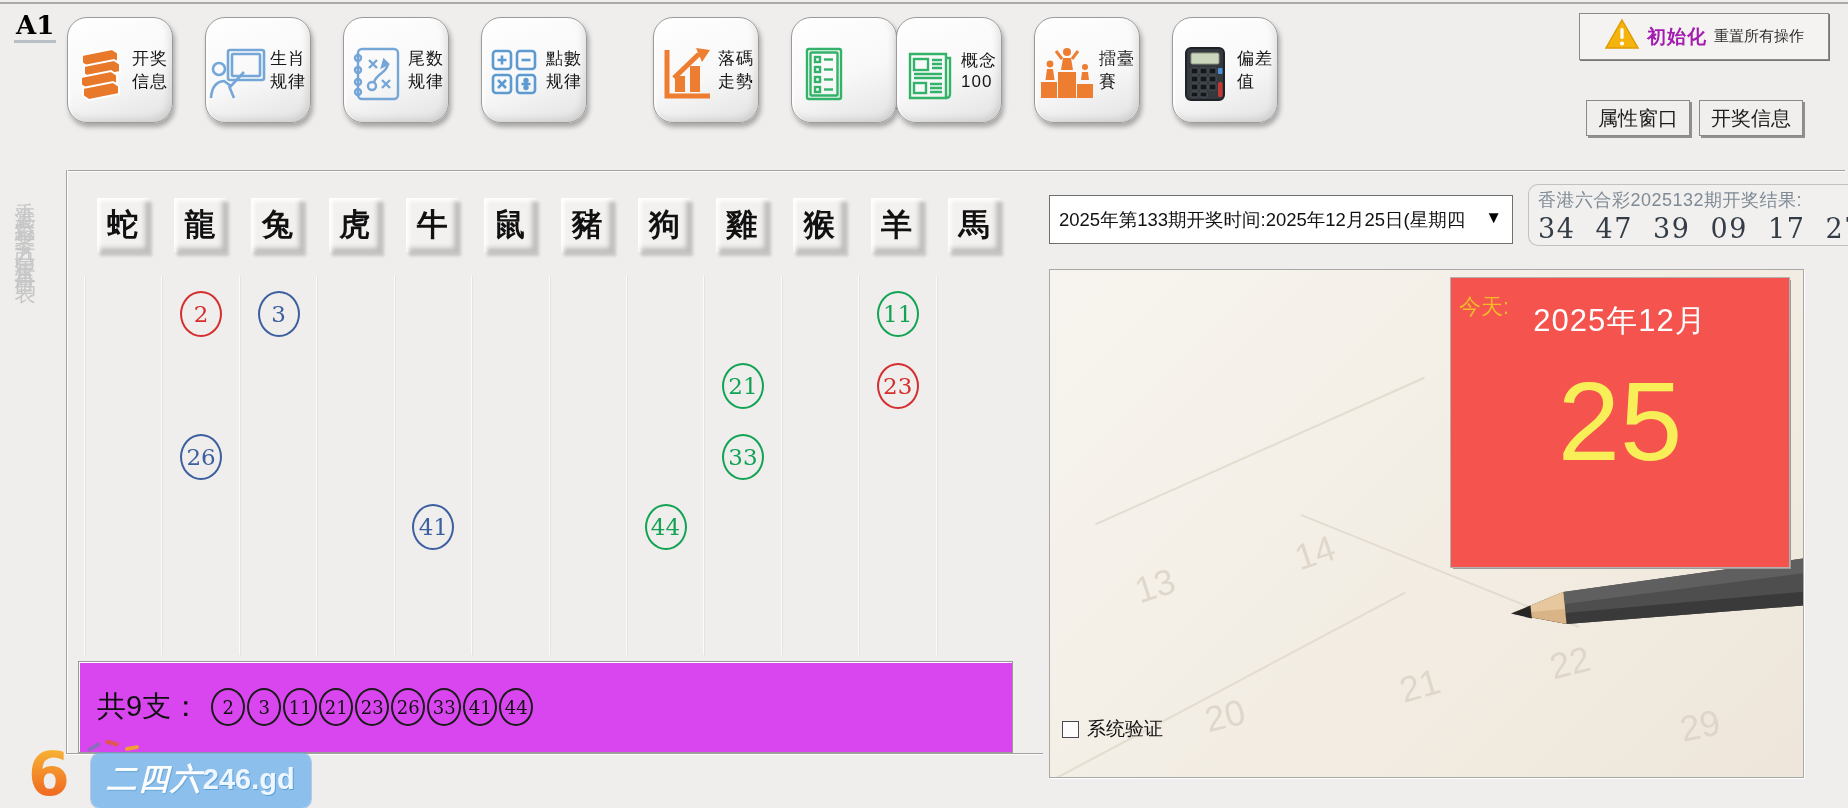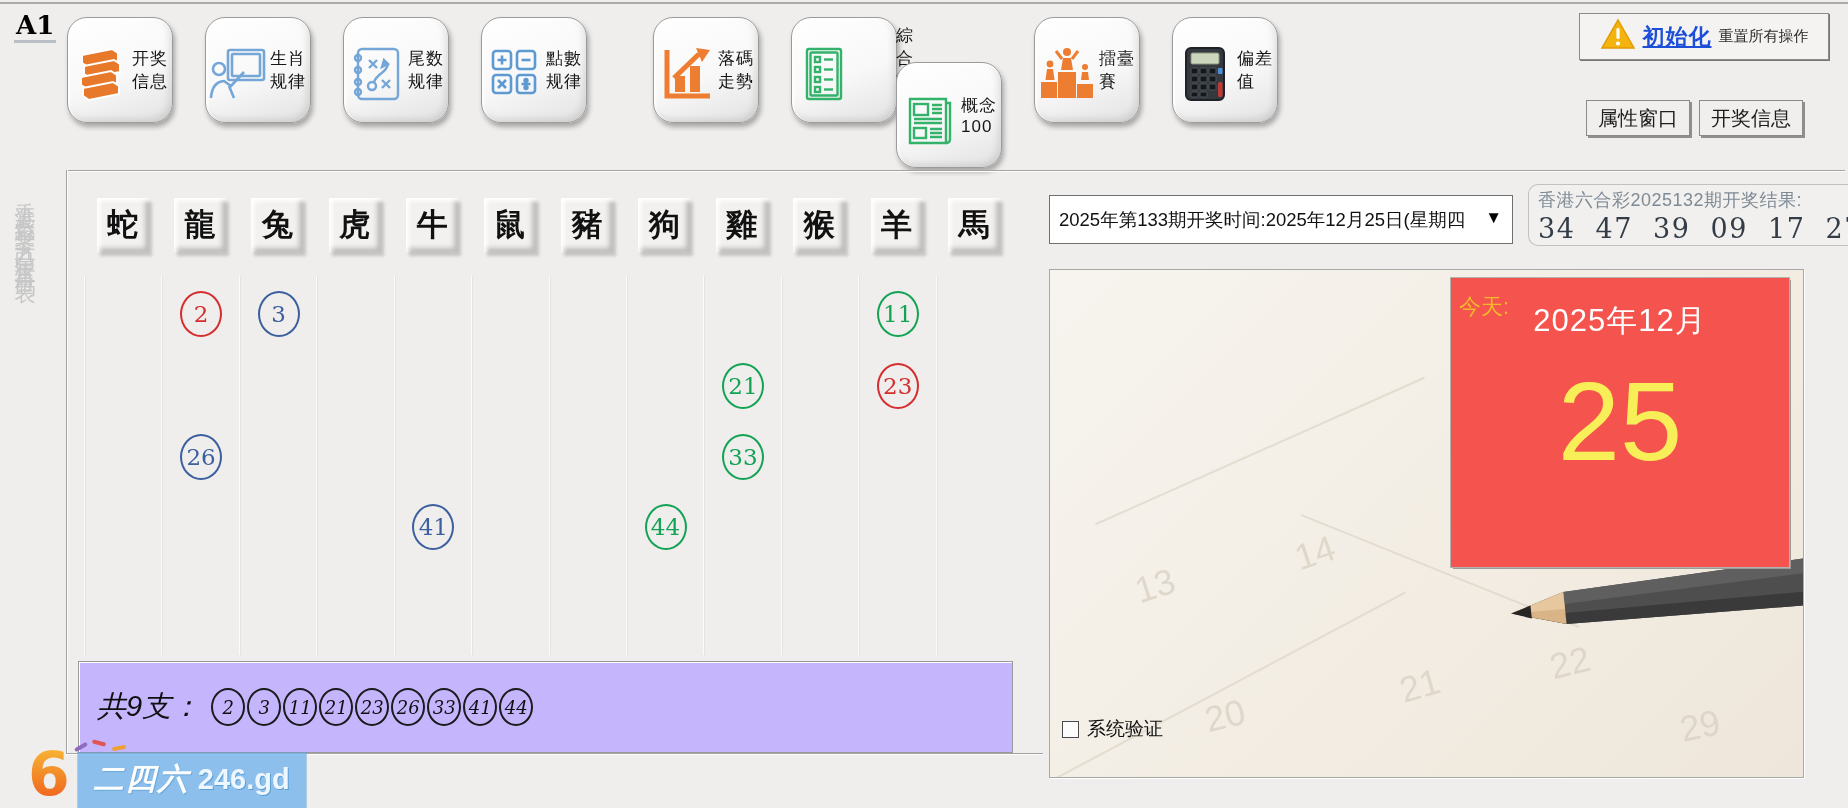--- a/index.html
+++ b/index.html
@@ -11,21 +11,21 @@
   .tb-btn{position:absolute;top:17px;width:104px;height:104px;border-radius:20px;border:1px solid #9b9b9b;
     background:linear-gradient(160deg,#ffffff 0%,#f8f8f8 55%,#e2e2e2 100%);
     box-shadow:2px 4px 5px rgba(0,0,0,.30), inset 2px 2px 3px #fff, inset -3px -3px 7px rgba(0,0,0,.10);
     display:flex;flex-direction:row;align-items:center;justify-content:flex-start;cursor:pointer;}
   .tb-icon{margin-top:7px;height:66px;display:flex;align-items:center;justify-content:center;}
   .tb-label{font-size:17px;color:#161616;letter-spacing:1px;}
 
   
   .init-btn{position:absolute;left:1579px;top:13px;width:248px;height:45px;border:1px solid #8a8a8a;background:#f4f3f1;
     box-shadow:1px 1px 0 #777;display:flex;align-items:center;justify-content:center;gap:7px;cursor:pointer;}
-  .init-label{color:#1d4ed8;font-size:22px;font-weight:bold;letter-spacing:1px;text-decoration:underline;}
+  .init-label{color:#a21caf;font-size:19px;font-weight:bold;letter-spacing:1px;}
   .init-sub{color:#2d2d2d;font-size:15px;}
   .win-btn{position:absolute;top:100px;width:104px;height:36px;border:1px solid #8a8a8a;background:#f0efed;
     box-shadow:2px 2px 0 #8f8f8f;font-family:"Liberation Sans",sans-serif;font-size:20px;color:#1c1c1c;cursor:pointer;}
   .win-btn.prop{left:1586px;} .win-btn.entry{left:1699px;}
 
   
   .frame-h{position:absolute;height:1px;background:#a3a3a3;box-shadow:0 1px 0 #fcfcfc;}
   .frame-v{position:absolute;width:1px;background:#a3a3a3;box-shadow:1px 0 0 #fcfcfc;}
 
   .vertical-title{position:absolute;left:11px;top:186px;height:470px;writing-mode:vertical-rl;text-orientation:upright;
@@ -40,21 +40,21 @@
 
   
   #grid{position:absolute;left:84px;top:276px;width:929px;height:379px;display:flex;}
   .g-col{width:77.4px;height:100%;border-left:1px solid #fbfbfa;box-shadow:inset 1px 0 0 rgba(0,0,0,.045);}
   .g-col:last-child{border-right:1px solid #fbfbfa;}
   .ball{position:absolute;width:38px;height:42px;border-radius:50%;border:2.5px solid;display:flex;align-items:center;justify-content:center;
     font-family:"DejaVu Serif",serif;font-size:23px;background:transparent;}
 
   
   .summary-box{position:absolute;left:78px;top:661px;width:935px;height:92px;border:1px solid #9a9a9a;box-shadow:1px 1px 0 #fff inset;
-    display:flex;align-items:center;padding-left:18px;box-sizing:border-box;background:#c4b5fd;font-style:italic;}
+    display:flex;align-items:center;padding-left:18px;box-sizing:border-box;background:#d946ef;}
   .summary-label{font-size:29px;color:#101010;margin-right:10px;}
   .s-ball{display:inline-flex;width:30px;height:34px;border:2px solid #1b1b1b;border-radius:50%;align-items:center;justify-content:center;
     font-family:"DejaVu Serif",serif;font-size:18px;color:#101010;margin:0 1px;}
 
   
   .dropdown{position:absolute;left:1049px;top:195px;width:464px;height:49px;background:#fff;border:1px solid #6f6f6f;
     box-sizing:border-box;display:flex;align-items:center;cursor:pointer;}
   .dd-text{font-size:18.5px;color:#111;padding-left:9px;white-space:nowrap;overflow:hidden;width:405px;}
   .dd-arrow{position:absolute;right:10px;top:12px;font-size:17px;color:#000;}
 
@@ -81,22 +81,22 @@
 
   .syscheck{position:absolute;left:12px;top:446px;display:flex;align-items:center;gap:8px;cursor:pointer;}
   .cb{width:15px;height:15px;border:1.5px solid #4a4a4a;background:#fcfcfc;display:inline-block;}
   .syscheck span.lbl{font-size:19px;color:#101010;}
 
   
   .disclaimer{position:absolute;left:100px;top:778px;font-size:15.5px;color:#a34848;z-index:1;letter-spacing:.5px;}
   .watermark{position:absolute;left:28px;top:744px;z-index:2;display:flex;align-items:flex-start;}
   .wm-6{font:bold 60px "DejaVu Sans",sans-serif;line-height:1;background:linear-gradient(#f8bb36,#ee5c1d);
     -webkit-background-clip:text;background-clip:text;color:transparent;}
-  .wm-box{position:relative;margin-left:8px;margin-top:9px;background:rgba(118,180,236,.82);border-radius:0;
-    padding:6px 16px 8px 16px;display:inline-flex;align-items:center;gap:8px;box-shadow:0 0 0 1px rgba(90,150,210,.4);}
+  .wm-box{position:relative;margin-left:21px;margin-top:9px;background:rgba(118,180,236,.82);border-radius:9px;
+    padding:6px 16px 8px 16px;display:inline-flex;align-items:center;box-shadow:0 0 0 1px rgba(90,150,210,.4);}
   .wm-cn{font-size:30px;font-weight:bold;color:#fdfdfd;font-style:italic;text-shadow:1px 1px 1px #6aa7d8;letter-spacing:2px;}
   .wm-domain{font-size:29px;font-weight:bold;color:#eef6ff;text-shadow:1px 1px 0 #5a9fd4;}
   .confetti{position:absolute;width:14px;height:4px;border-radius:2px;}
 </style>
 </head>
 <body>
 
 <div class="screen">
   <div class="top-edge"></div>
   <div class="corner-label">A1</div>
@@ -183,21 +183,21 @@
             <rect x="23" y="25" width="5" height="5"></rect>
             <path d="M32 27.5 h9"></path>
             <rect x="23" y="35" width="5" height="5"></rect>
             <path d="M32 37.5 h9"></path>
             <rect x="23" y="45" width="5" height="5"></rect>
             <path d="M32 47.5 h9"></path>
           </svg>
         </span>
         <span class="tb-label">綜合計算</span>
       </div>
-      <div class="tb-btn" style="left: 896px; margin-top: 45px;">
+      <div class="tb-btn" style="left: 896px;">
         <span class="tb-icon">
           <svg width="64" height="64" viewBox="0 0 64 64" fill="none" stroke="#33b269" stroke-width="2.4">
             <path d="M13 12 h36 v44 h-36 z"></path>
             <path d="M49 16 h4 v36 q0 4 -4 4"></path>
             <rect x="17" y="17" width="14" height="11"></rect>
             <path d="M35 18 h10 M35 22 h10 M35 26 h10"></path>
             <path d="M17 32 h28 M17 36 h28"></path>
             <rect x="17" y="41" width="12" height="10"></rect>
             <path d="M33 42 h12 M33 46 h12 M33 50 h12"></path>
           </svg>

